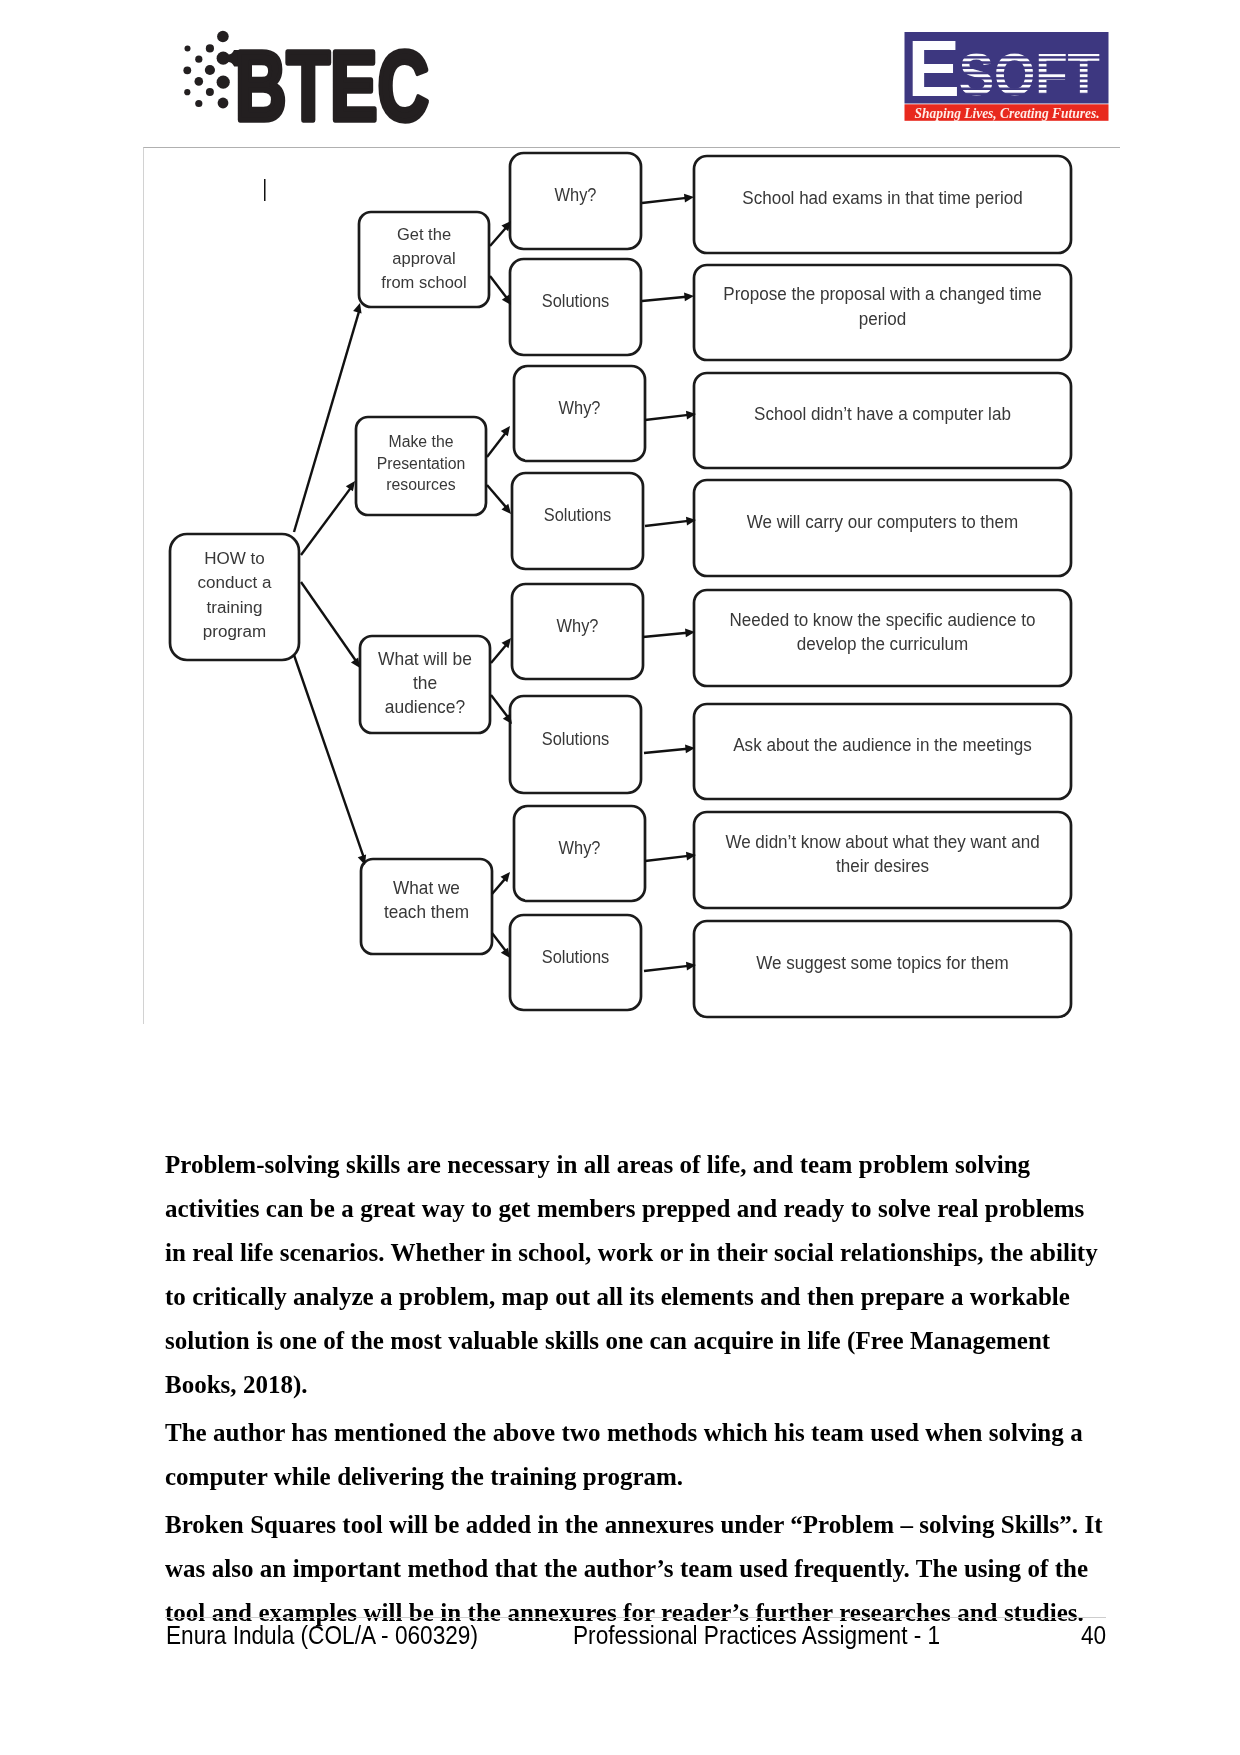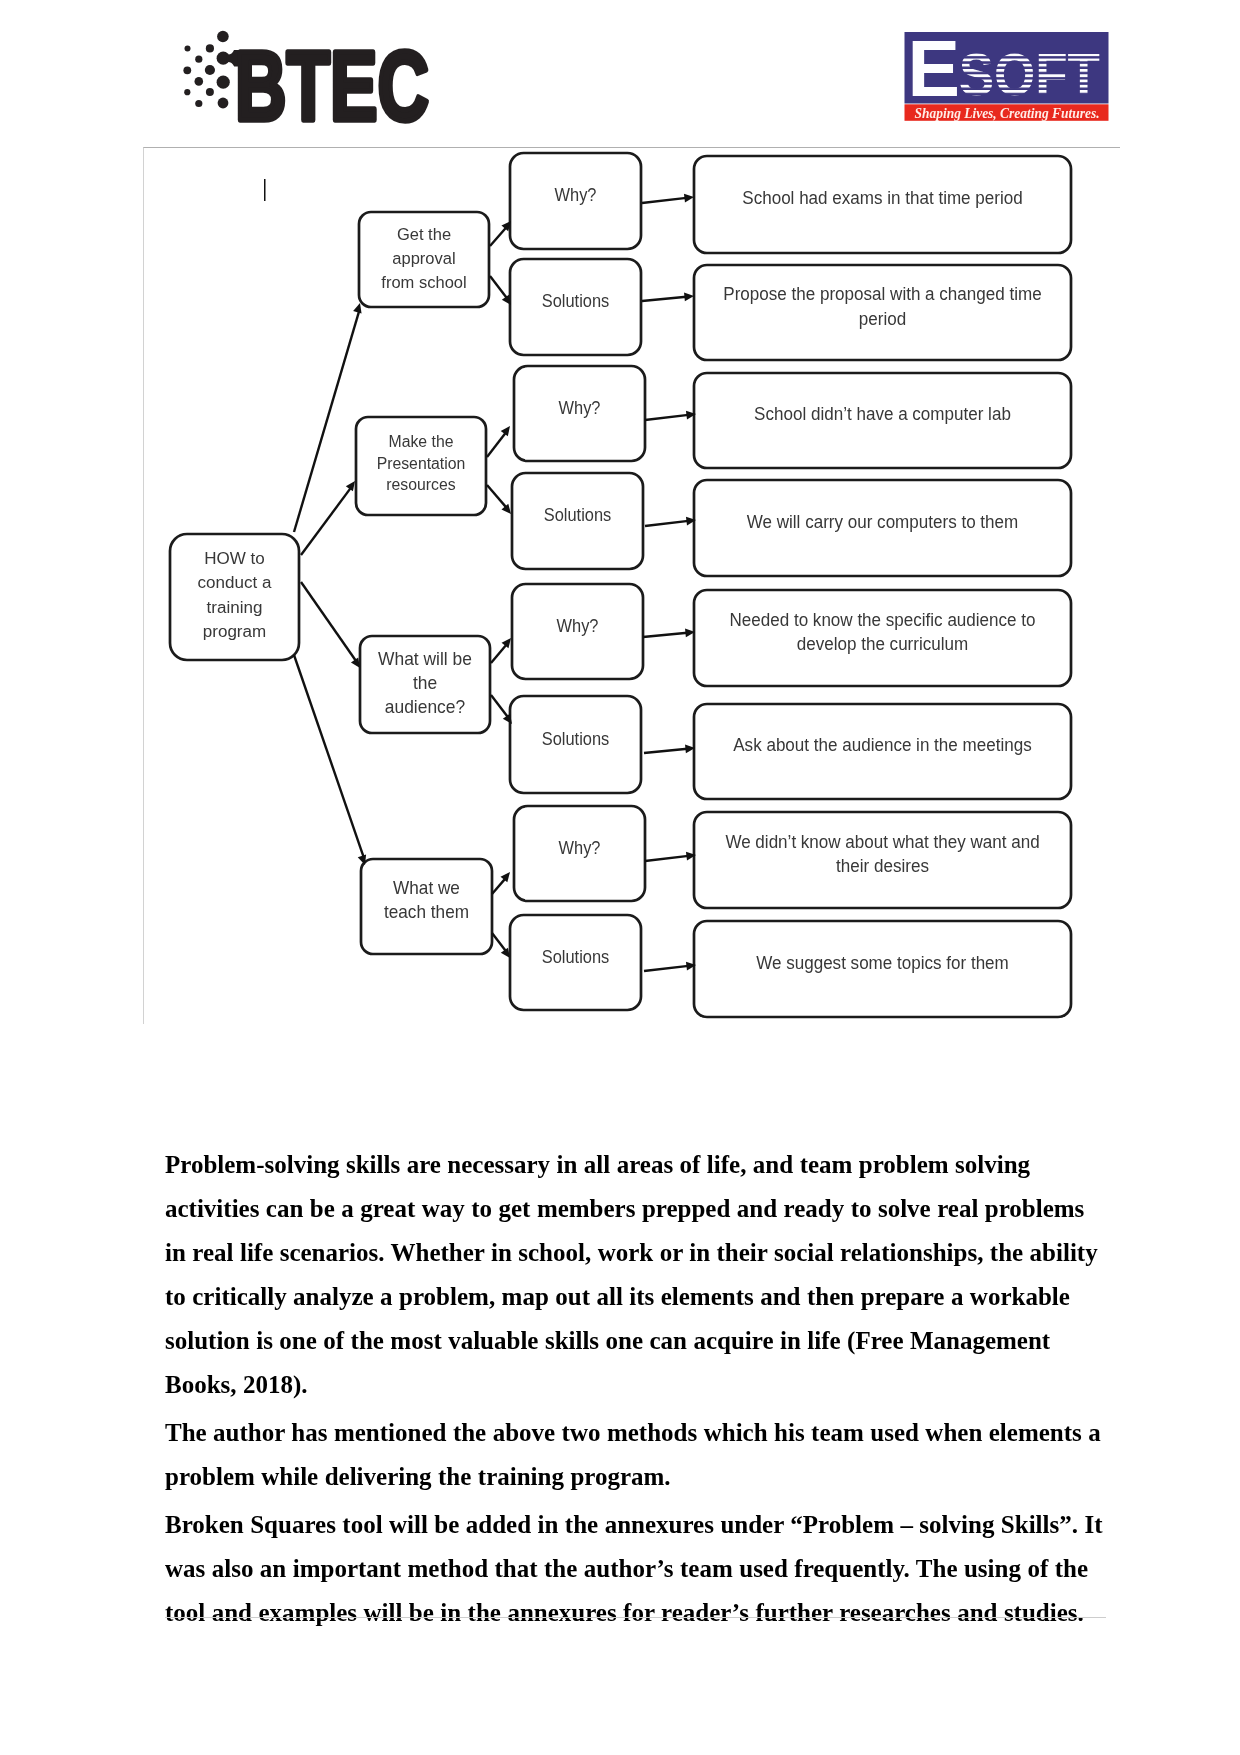--- a/index.html
+++ b/index.html
@@ -177,19 +177,24 @@
           <polygon points="493,957 490.96142573427386,946.6383295283473 483.8199235295007,951.780211115784" fill="#111"></polygon>
           <line x1="277" y1="654" x2="346.92526574135604" y2="856.8003581619781" stroke="#111" stroke-width="2.4"></line>
           <polygon points="348,864 349.09347943705296,853.4964623711464 340.7570520456591,856.3149687749035" fill="#111"></polygon>
         </g>
       <rect x="247" y="178" width="1.5" height="22" fill="#111"></rect>
     </svg>
   </div>
 
   <div id="content">
     <p class="para">Problem-solving skills are necessary in all areas of life, and team problem solving activities can be a great way to get members prepped and ready to solve real problems in real life scenarios. Whether in school, work or in their social relationships, the ability to critically analyze a problem, map out all its elements and then prepare a workable solution is one of the most valuable skills one can acquire in life (Free Management Books, 2018).</p>
-    <p class="para">The author has mentioned the above two methods which his team used when elements a problem while delivering the training program.</p>
+    <p class="para">The author has mentioned the above two methods which his team used when solving a computer while delivering the training program.</p>
     <p class="para">Broken Squares tool will be added in the annexures under “Problem – solving Skills”. It was also an important method that the author’s team used frequently. The using of the tool and examples will be in the annexures for reader’s further researches and studies.</p>
   </div>
 
   <div id="footrule"></div>
+  <div id="footer">
+    <span class="fl">Enura Indula (COL/A - 060329)</span>
+    <span class="fc">Professional Practices Assigment - 1</span>
+    <span class="fr">40</span>
+  </div>
 
 </div>
 
 </body></html>

